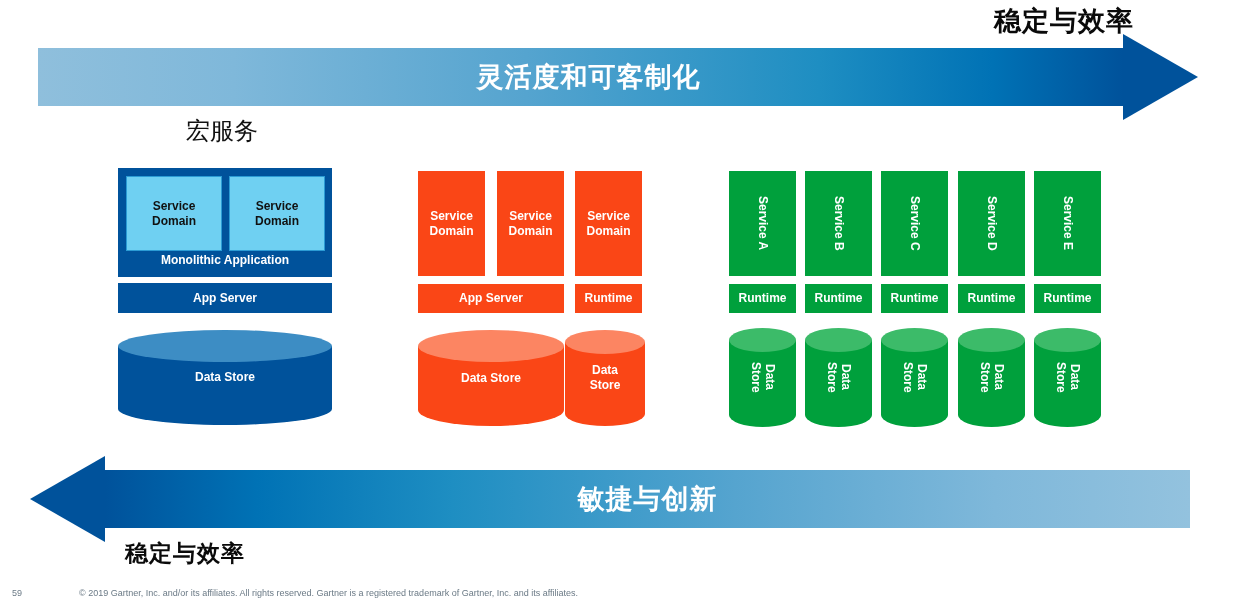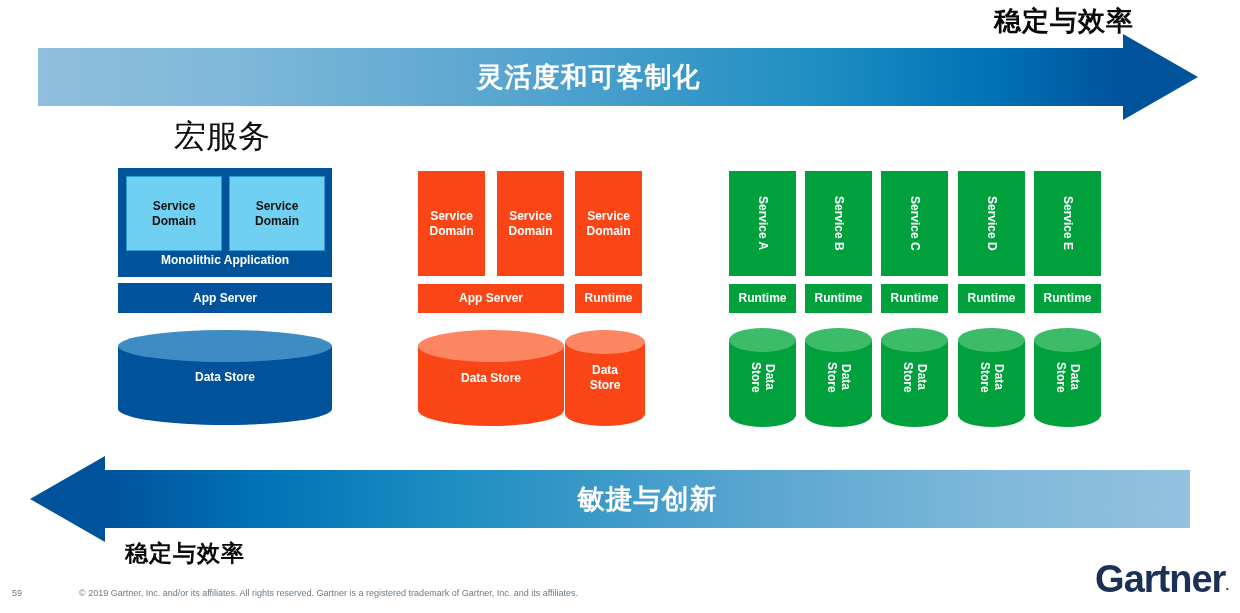--- a/index.html
+++ b/index.html
@@ -47,21 +47,21 @@
     display:flex;align-items:center;justify-content:center;
     color:#ffffff;font-size:27px;font-weight:600;letter-spacing:1px;
   }
   .bot-caption{
     position:absolute;left:125px;top:538px;
     font-size:23px;font-weight:bold;color:#0a0a0a;letter-spacing:1px;
   }
 
   
   .col-head{
-    position:absolute;top:115px;font-size:32px;color:#111;
+    position:absolute;top:115px;font-size:24px;color:#111;
     text-align:center;white-space:nowrap;
   }
 
   
   .box{
     position:absolute;display:flex;align-items:center;justify-content:center;
     text-align:center;color:#fff;font-size:12px;font-weight:bold;line-height:1.25;
     box-sizing:border-box;
   }
   .box.dark-blue{background:#00529b;}
@@ -251,17 +251,14 @@
 
   <div class="arrow-bot">
     <div class="shaft"></div>
     <div class="head"></div>
     <div class="label">敏捷与创新</div>
   </div>
   <div class="bot-caption">稳定与效率</div>
 
   <div class="slide-no">59</div>
   <div class="copyright">© 2019 Gartner, Inc. and/or its affiliates. All rights reserved. Gartner is a registered trademark of Gartner, Inc. and its affiliates.</div>
-  <div class="logo">
-    <span>Gartner</span><span class="reg">.</span>
-  </div>
 
 </div>
 
 </body></html>

